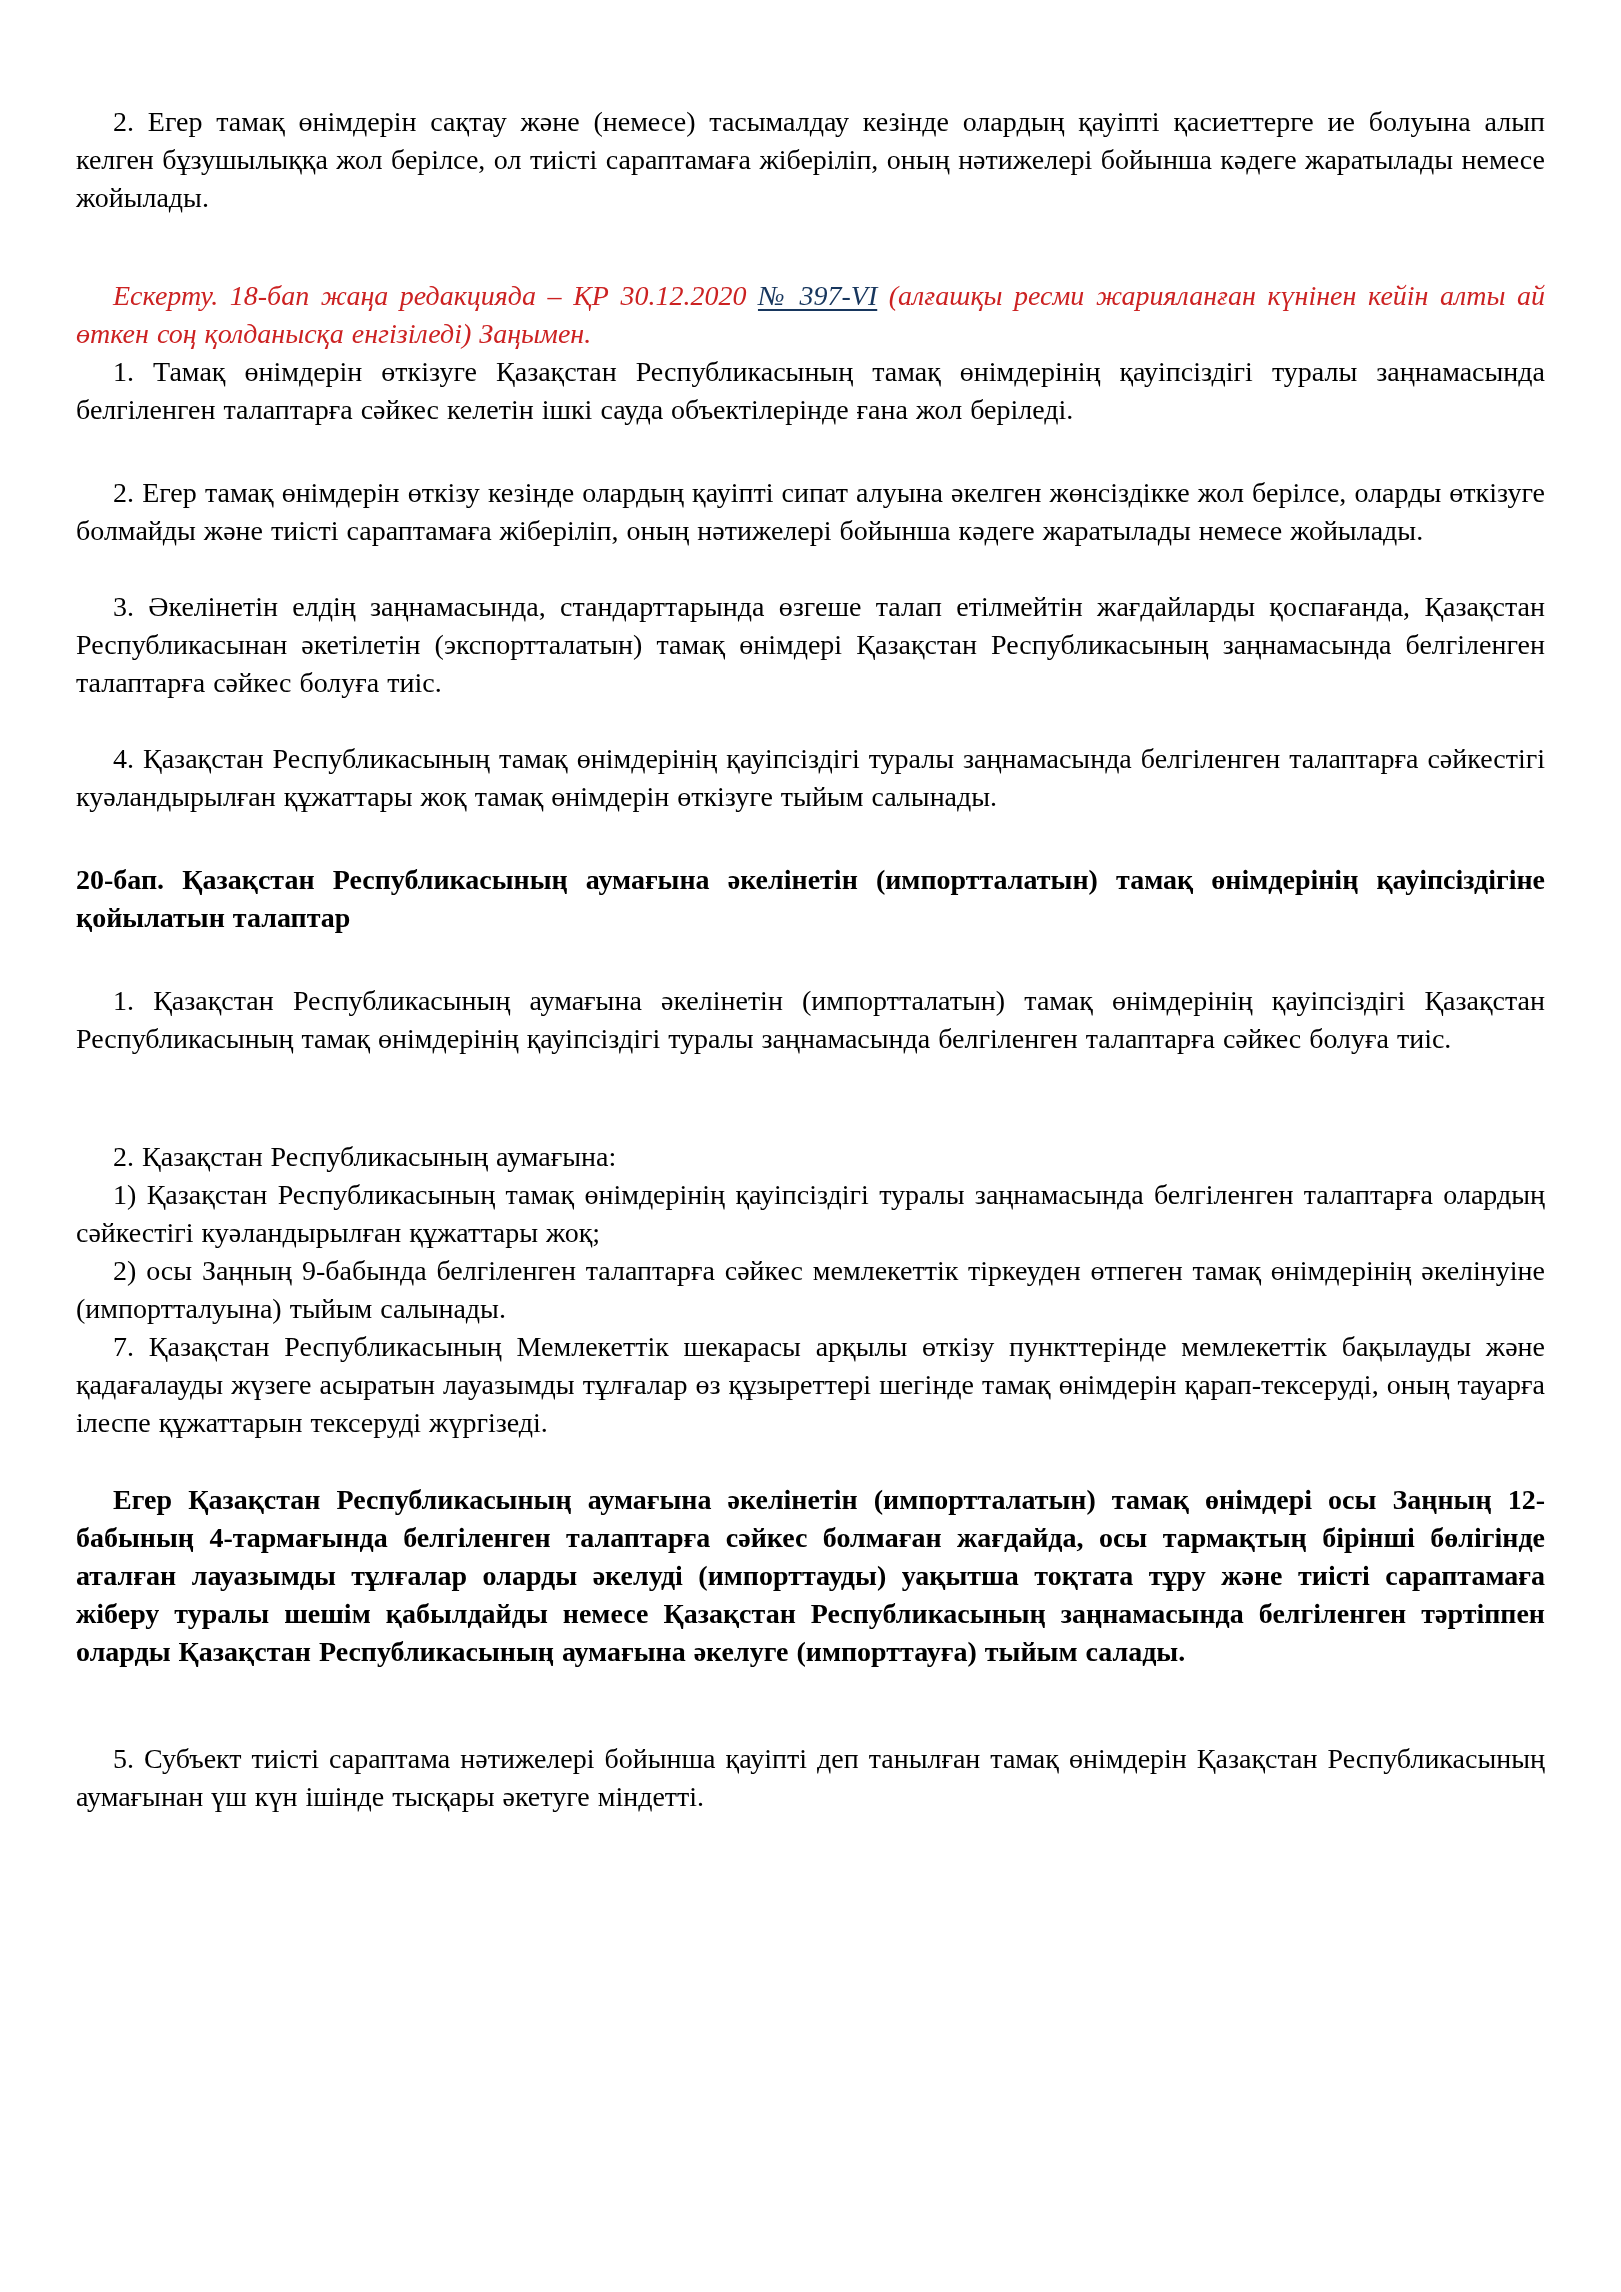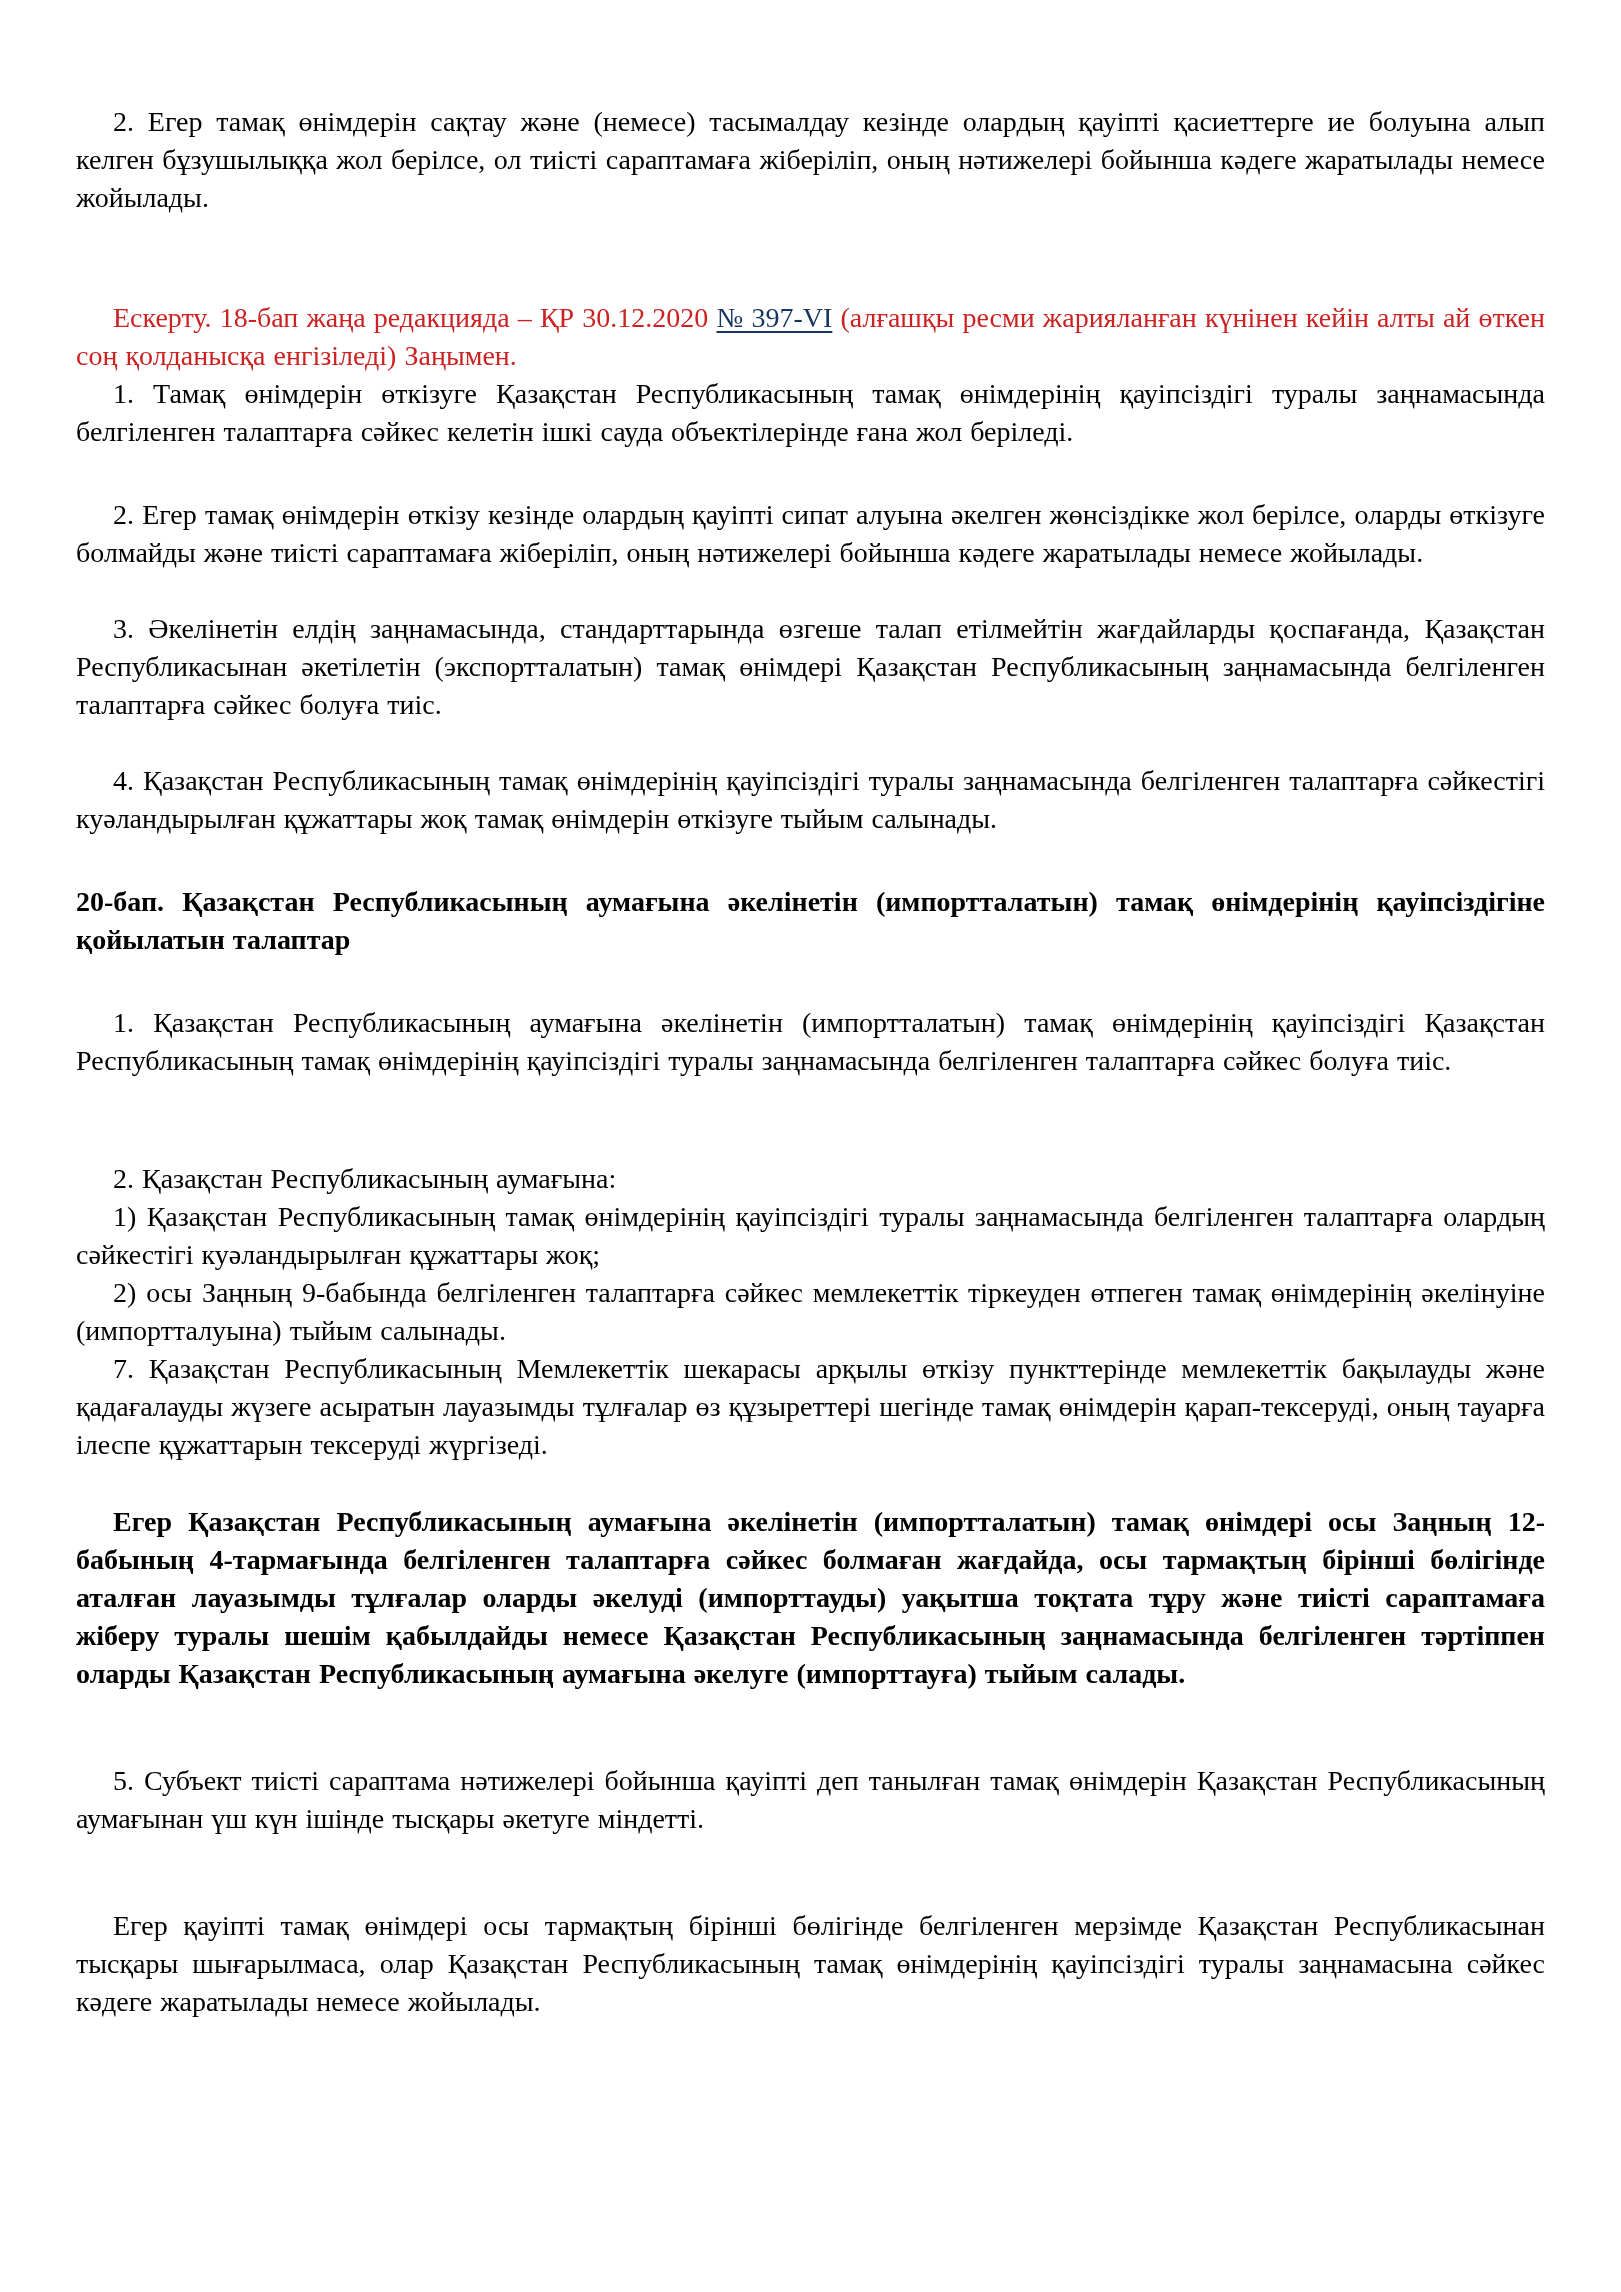--- a/index.html
+++ b/index.html
@@ -28,21 +28,22 @@
     text-indent: 37px;
     margin: 0;
     word-spacing: 1px;
   }
   .heading {
     font-weight: bold;
     text-indent: 0;
   }
   .note {
     color: #cc2222;
-    margin-top: 82px;
+    margin-top: 60px;
+    font-style: italic;
   }
   .note a.law-link {
     color: #17365d;
     text-decoration: underline;
     text-underline-offset: 3.9px;
     cursor: pointer;
   }
   .mt-std   { margin-top: 45px; }
   .mt-med   { margin-top: 38px; }
   .mt-big   { margin-top: 80px; }
@@ -76,16 +77,15 @@
   <p class="para">1) Қазақстан Республикасының тамақ өнімдерінің қауіпсіздігі туралы заңнамасында белгіленген талаптарға олардың сәйкестігі куәландырылған құжаттары жоқ;</p>
 
   <p class="para">2) осы Заңның 9-бабында белгіленген талаптарға сәйкес мемлекеттік тіркеуден өтпеген тамақ өнімдерінің әкелінуіне (импортталуына) тыйым салынады.</p>
 
   <p class="para">7. Қазақстан Республикасының Мемлекеттік шекарасы арқылы өткізу пункттерінде мемлекеттік бақылауды және қадағалауды жүзеге асыратын лауазымды тұлғалар өз құзыреттері шегінде тамақ өнімдерін қарап-тексеруді, оның тауарға ілеспе құжаттарын тексеруді жүргізеді.</p>
 
   <p class="para mt-part">Егер Қазақстан Республикасының аумағына әкелінетін (импортталатын) тамақ өнімдері осы Заңның 12-бабының 4-тармағында белгіленген талаптарға сәйкес болмаған жағдайда, осы тармақтың бірінші бөлігінде аталған лауазымды тұлғалар оларды әкелуді (импорттауды) уақытша тоқтата тұру және тиісті сараптамаға жіберу туралы шешім қабылдайды немесе Қазақстан Республикасының заңнамасында белгіленген тәртіппен оларды Қазақстан Республикасының аумағына әкелуге (импорттауға) тыйым салады.</p>
 
   <p class="para mt-huge">5. Субъект тиісті сараптама нәтижелері бойынша қауіпті деп танылған тамақ өнімдерін Қазақстан Республикасының аумағынан үш күн ішінде тысқары әкетуге міндетті.</p>
 
-  <p class="para mt-huge">Егер қауіпті тамақ өнімдері осы тармақтың бірінші бөлігінде белгіленген мерзімде Қазақстан Республикасынан тысқары шығарылмаса, олар Қазақстан Республикасының тамақ өнімдерінің қауіпсіздігі туралы заңнамасына сәйкес кәдеге жаратылады немесе жойылады.</p>
 
 </div>
 
 
 </body></html>

